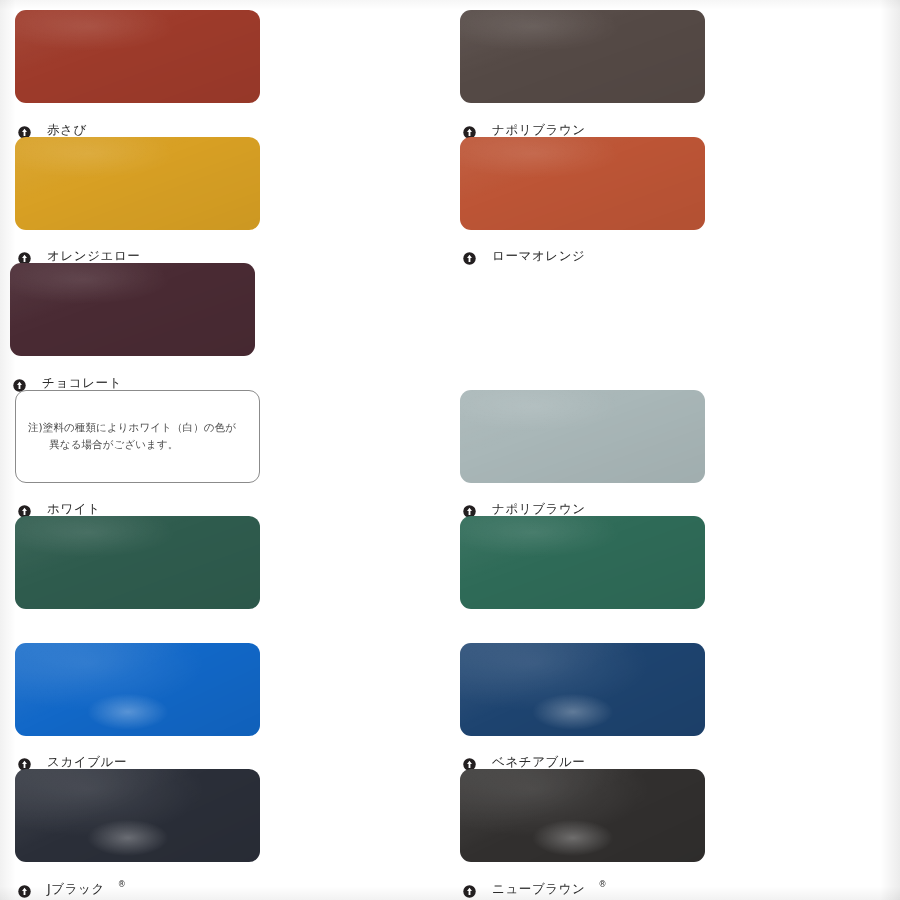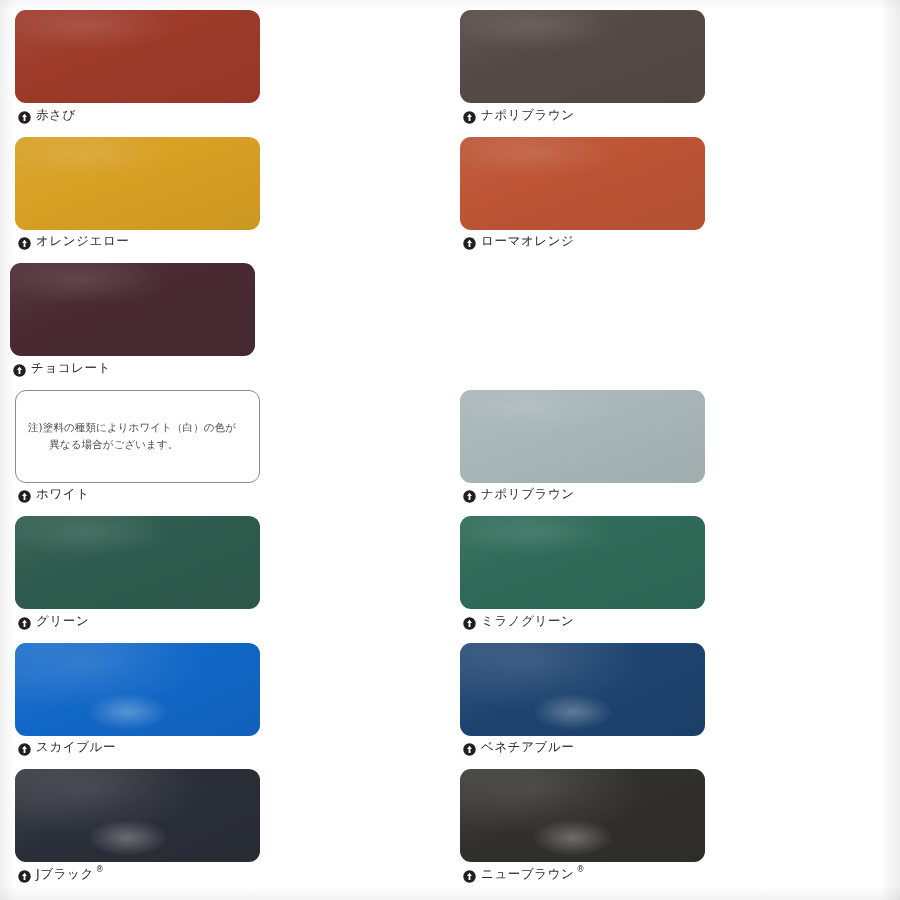--- a/index.html
+++ b/index.html
@@ -105,22 +105,22 @@
     color: #4a4a4a;
     text-align: left;
     padding: 0 12px;
     white-space: pre-line;
     letter-spacing: 0.1px;
   }
 
   .label {
     display: flex;
     align-items: center;
-    gap: 5px;
-    margin-top: 2px;
+    gap: 16px;
+    margin-top: 17px;
     height: 20px;
     padding-left: 3px;
   }
 
   .arrow-icon {
     flex: 0 0 auto;
     width: 13px;
     height: 13px;
     display: block;
   }
@@ -244,40 +244,26 @@
             </div>
           </div>
         </div>
       </div>
       <div class="row">
         <div class="cell">
           <div class="cell-inner">
             <div class="swatch" style="background: rgb(47, 92, 78);">
               <div class="sheen"></div>
             </div>
-            <div class="label">
-              <span class="arrow-icon"><svg viewBox="0 0 24 24" width="13" height="13" aria-hidden="true">
-                  <circle cx="12" cy="12" r="11.5" fill="#231f20"></circle>
-                  <path d="M12 5.2 L16.6 11.2 L13.7 11.2 L13.7 18.6 L10.3 18.6 L10.3 11.2 L7.4 11.2 Z" fill="#ffffff"></path>
-                </svg></span>
-              <span class="label-text">グリーン</span>
-            </div>
           </div>
         </div>
         <div class="cell col2">
           <div class="cell-inner">
             <div class="swatch" style="background: rgb(47, 107, 88);">
               <div class="sheen"></div>
-            </div>
-            <div class="label">
-              <span class="arrow-icon"><svg viewBox="0 0 24 24" width="13" height="13" aria-hidden="true">
-                  <circle cx="12" cy="12" r="11.5" fill="#231f20"></circle>
-                  <path d="M12 5.2 L16.6 11.2 L13.7 11.2 L13.7 18.6 L10.3 18.6 L10.3 11.2 L7.4 11.2 Z" fill="#ffffff"></path>
-                </svg></span>
-              <span class="label-text">ミラノグリーン</span>
             </div>
           </div>
         </div>
       </div>
       <div class="row">
         <div class="cell">
           <div class="cell-inner">
             <div class="swatch glossy" style="background: rgb(18, 104, 200);">
               <div class="sheen"></div>
             </div>

